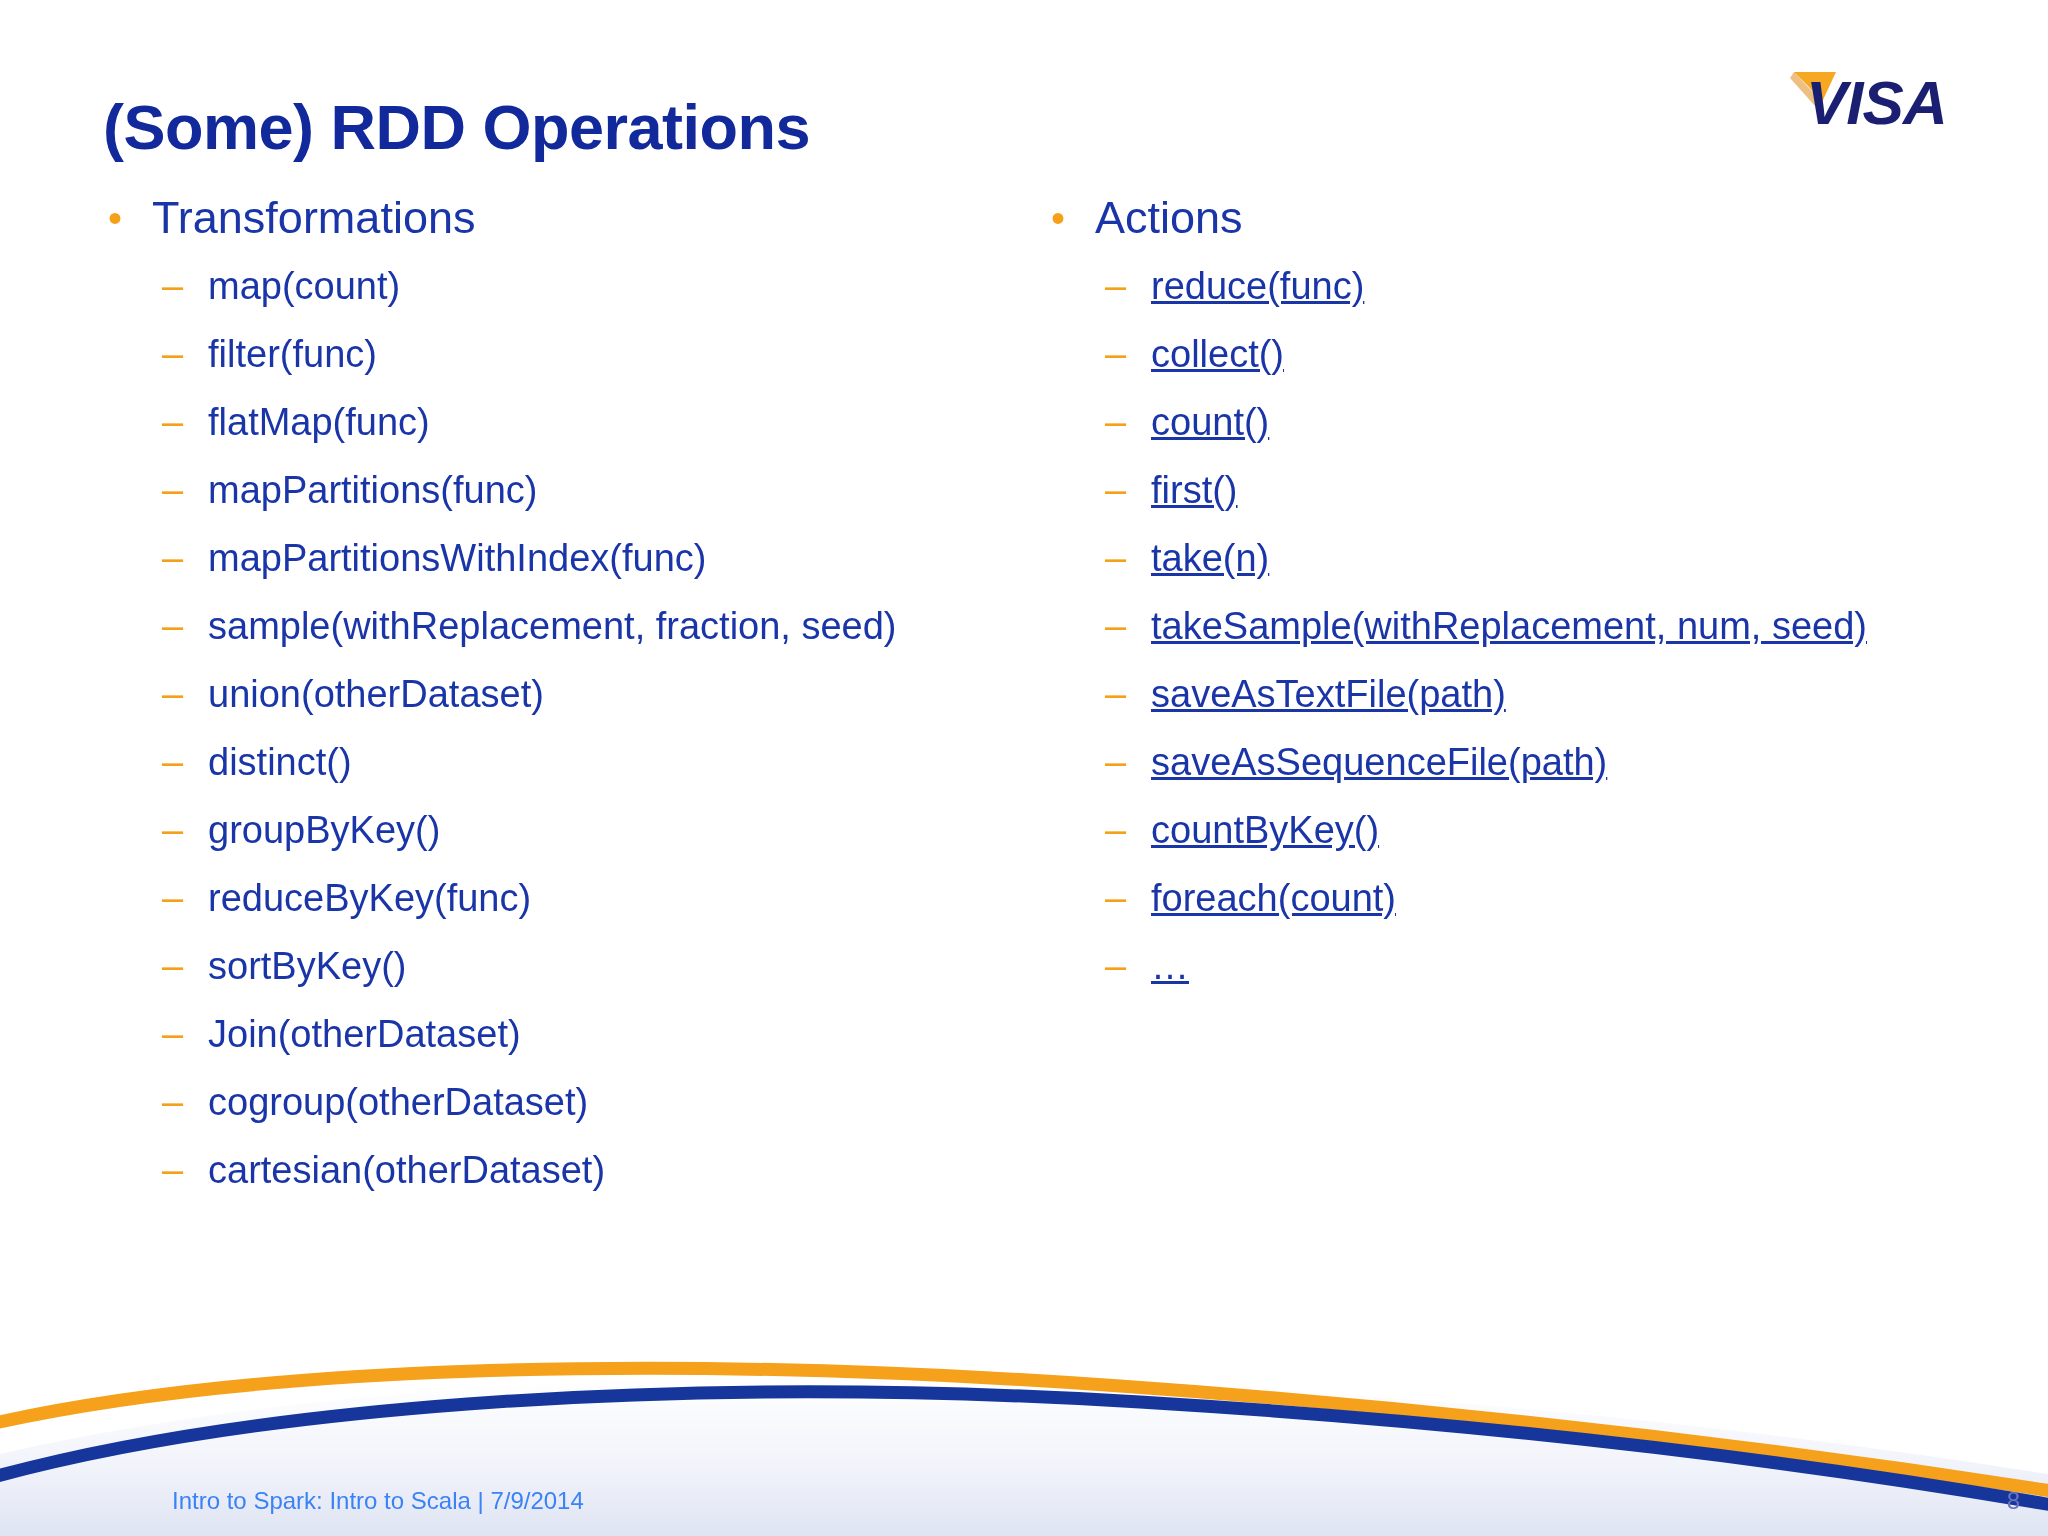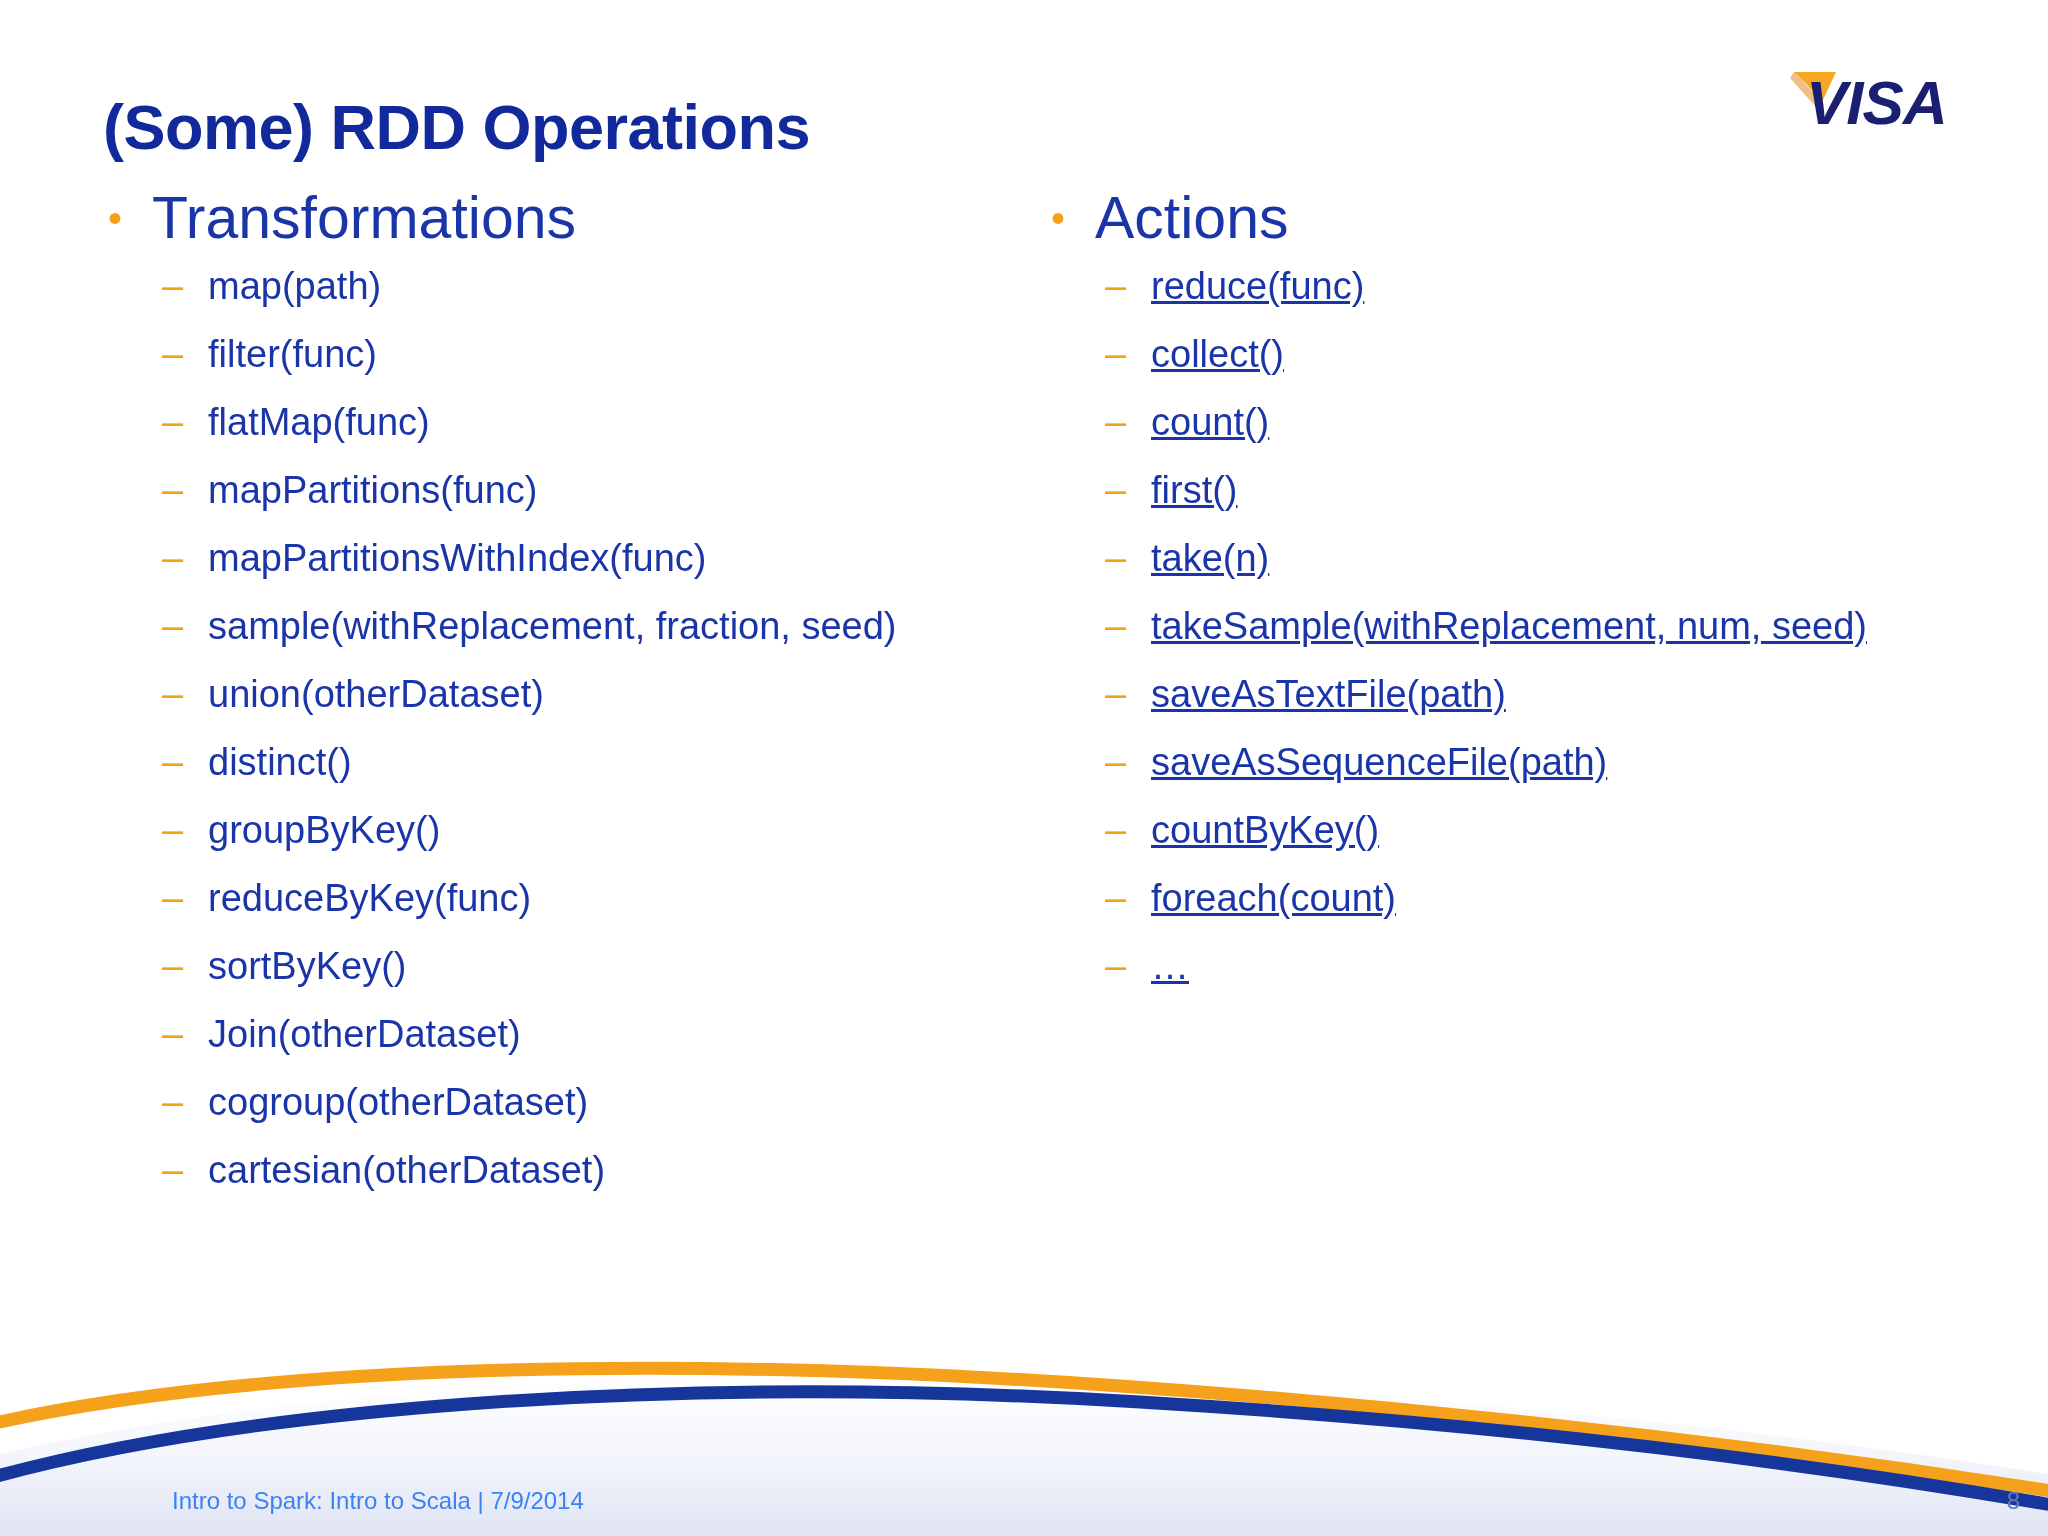--- a/index.html
+++ b/index.html
@@ -58,21 +58,21 @@
   .l1-bullet {
     flex: 0 0 auto;
     width: 52px;
     color: #F6A01A;
     font-size: 40px;
     line-height: 56px;
     text-align: left;
     padding-left: 8px;
   }
   .l1-label {
-    font-size: 59px;
+    font-size: 45px;
     line-height: 56px;
     color: #1A35A8;
     white-space: nowrap;
   }
 
   
   .l2-list {
     margin-left: 60px;
     margin-top: 4px;
   }
@@ -142,21 +142,21 @@
   </div>
 
   <div id="column-transformations" class="column">
     <div class="l1-row">
       <span class="l1-bullet">•</span>
       <span class="l1-label">Transformations</span>
     </div>
     <div class="l2-list">
       <div class="l2-row">
         <span class="l2-dash">–</span>
-        <span class="l2-label">map(path)</span>
+        <span class="l2-label">map(count)</span>
       </div>
       <div class="l2-row">
         <span class="l2-dash">–</span>
         <span class="l2-label">filter(func)</span>
       </div>
       <div class="l2-row">
         <span class="l2-dash">–</span>
         <span class="l2-label">flatMap(func)</span>
       </div>
       <div class="l2-row">

